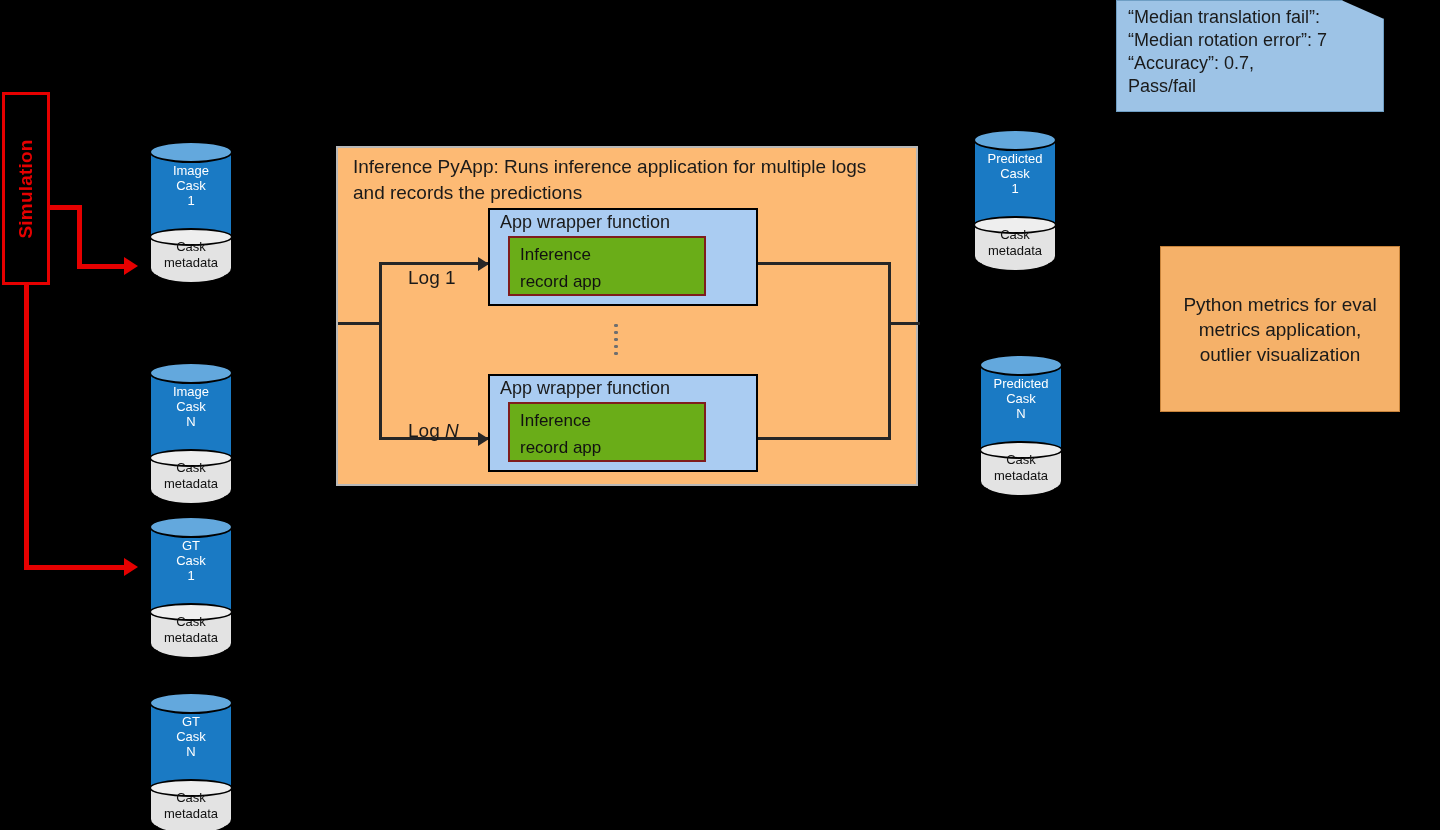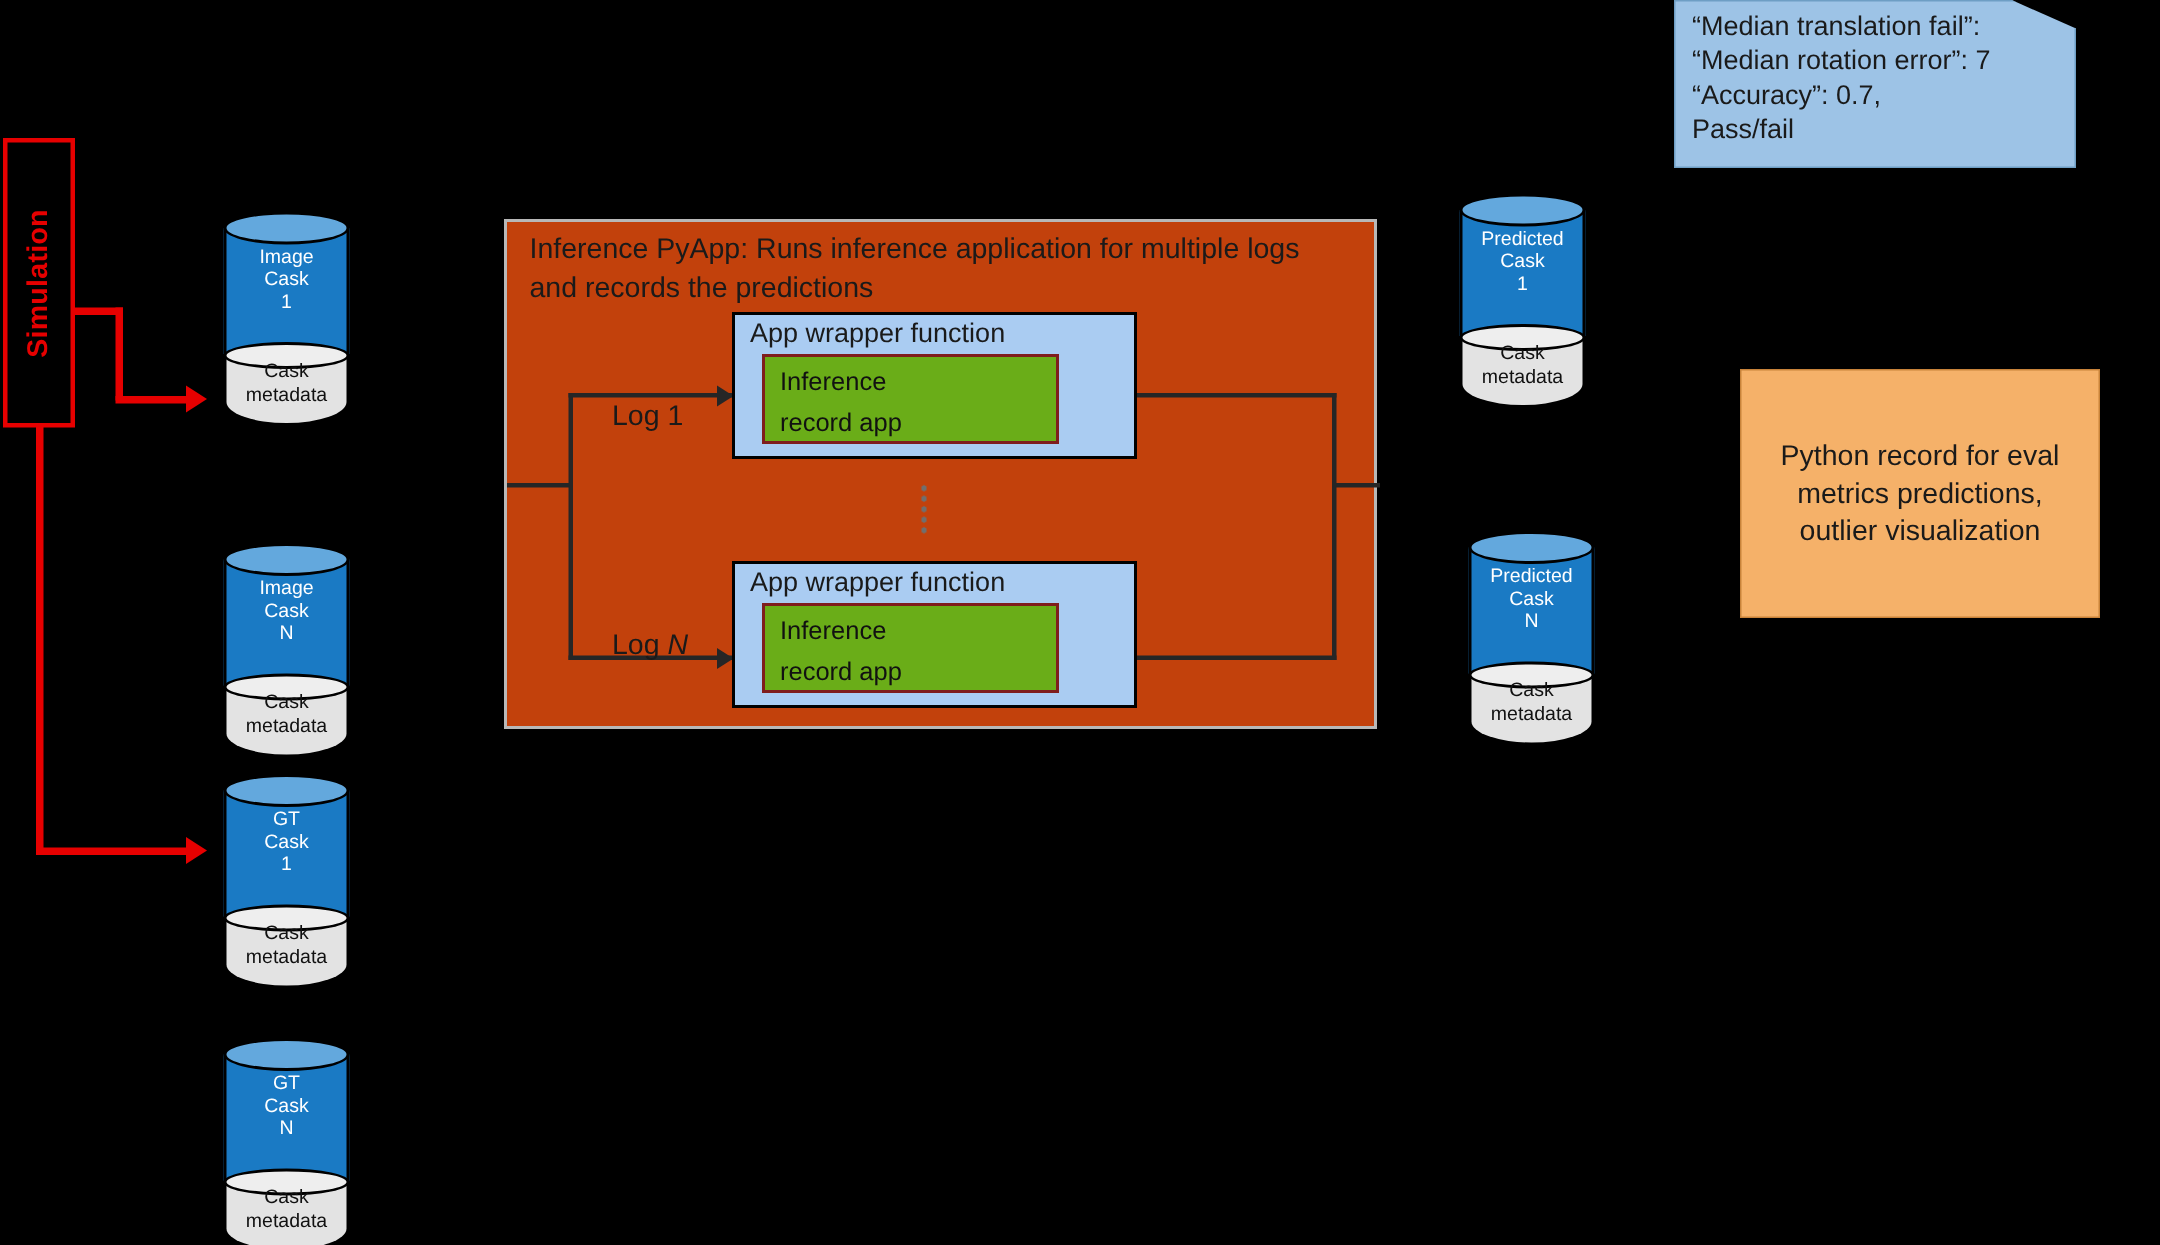--- a/index.html
+++ b/index.html
@@ -124,21 +124,21 @@
     z-index: 3;
   }
 
   
   .pyapp {
     position: absolute;
     left: 336px;
     top: 146px;
     width: 582px;
     height: 340px;
-    background: #c2410c;
+    background: #fdba74;
     border: 2px solid #b8b8b8;
     box-sizing: border-box;
   }
   .pyapp-title {
     position: absolute;
     left: 15px;
     top: 6px;
     width: 545px;
     color: #1a1a1a;
     font-size: 19px;
@@ -425,22 +425,22 @@
       <div class="meta-ellipse"></div>
       <div class="meta-label">
         <div>Cask</div>
         <div>metadata</div>
       </div>
     </div>
   </div>
 
   <div class="orange-box">
     <div class="orange-text">
-      <div>Python record for eval</div>
-      <div>metrics predictions,</div>
+      <div>Python metrics for eval</div>
+      <div>metrics application,</div>
       <div>outlier visualization</div>
     </div>
   </div>
 
   <div class="callout">
     <div class="callout-text">
       <div>“Median translation fail”:</div>
       <div>“Median rotation error”: 7</div>
       <div>“Accuracy”: 0.7,</div>
       <div>Pass/fail</div>

